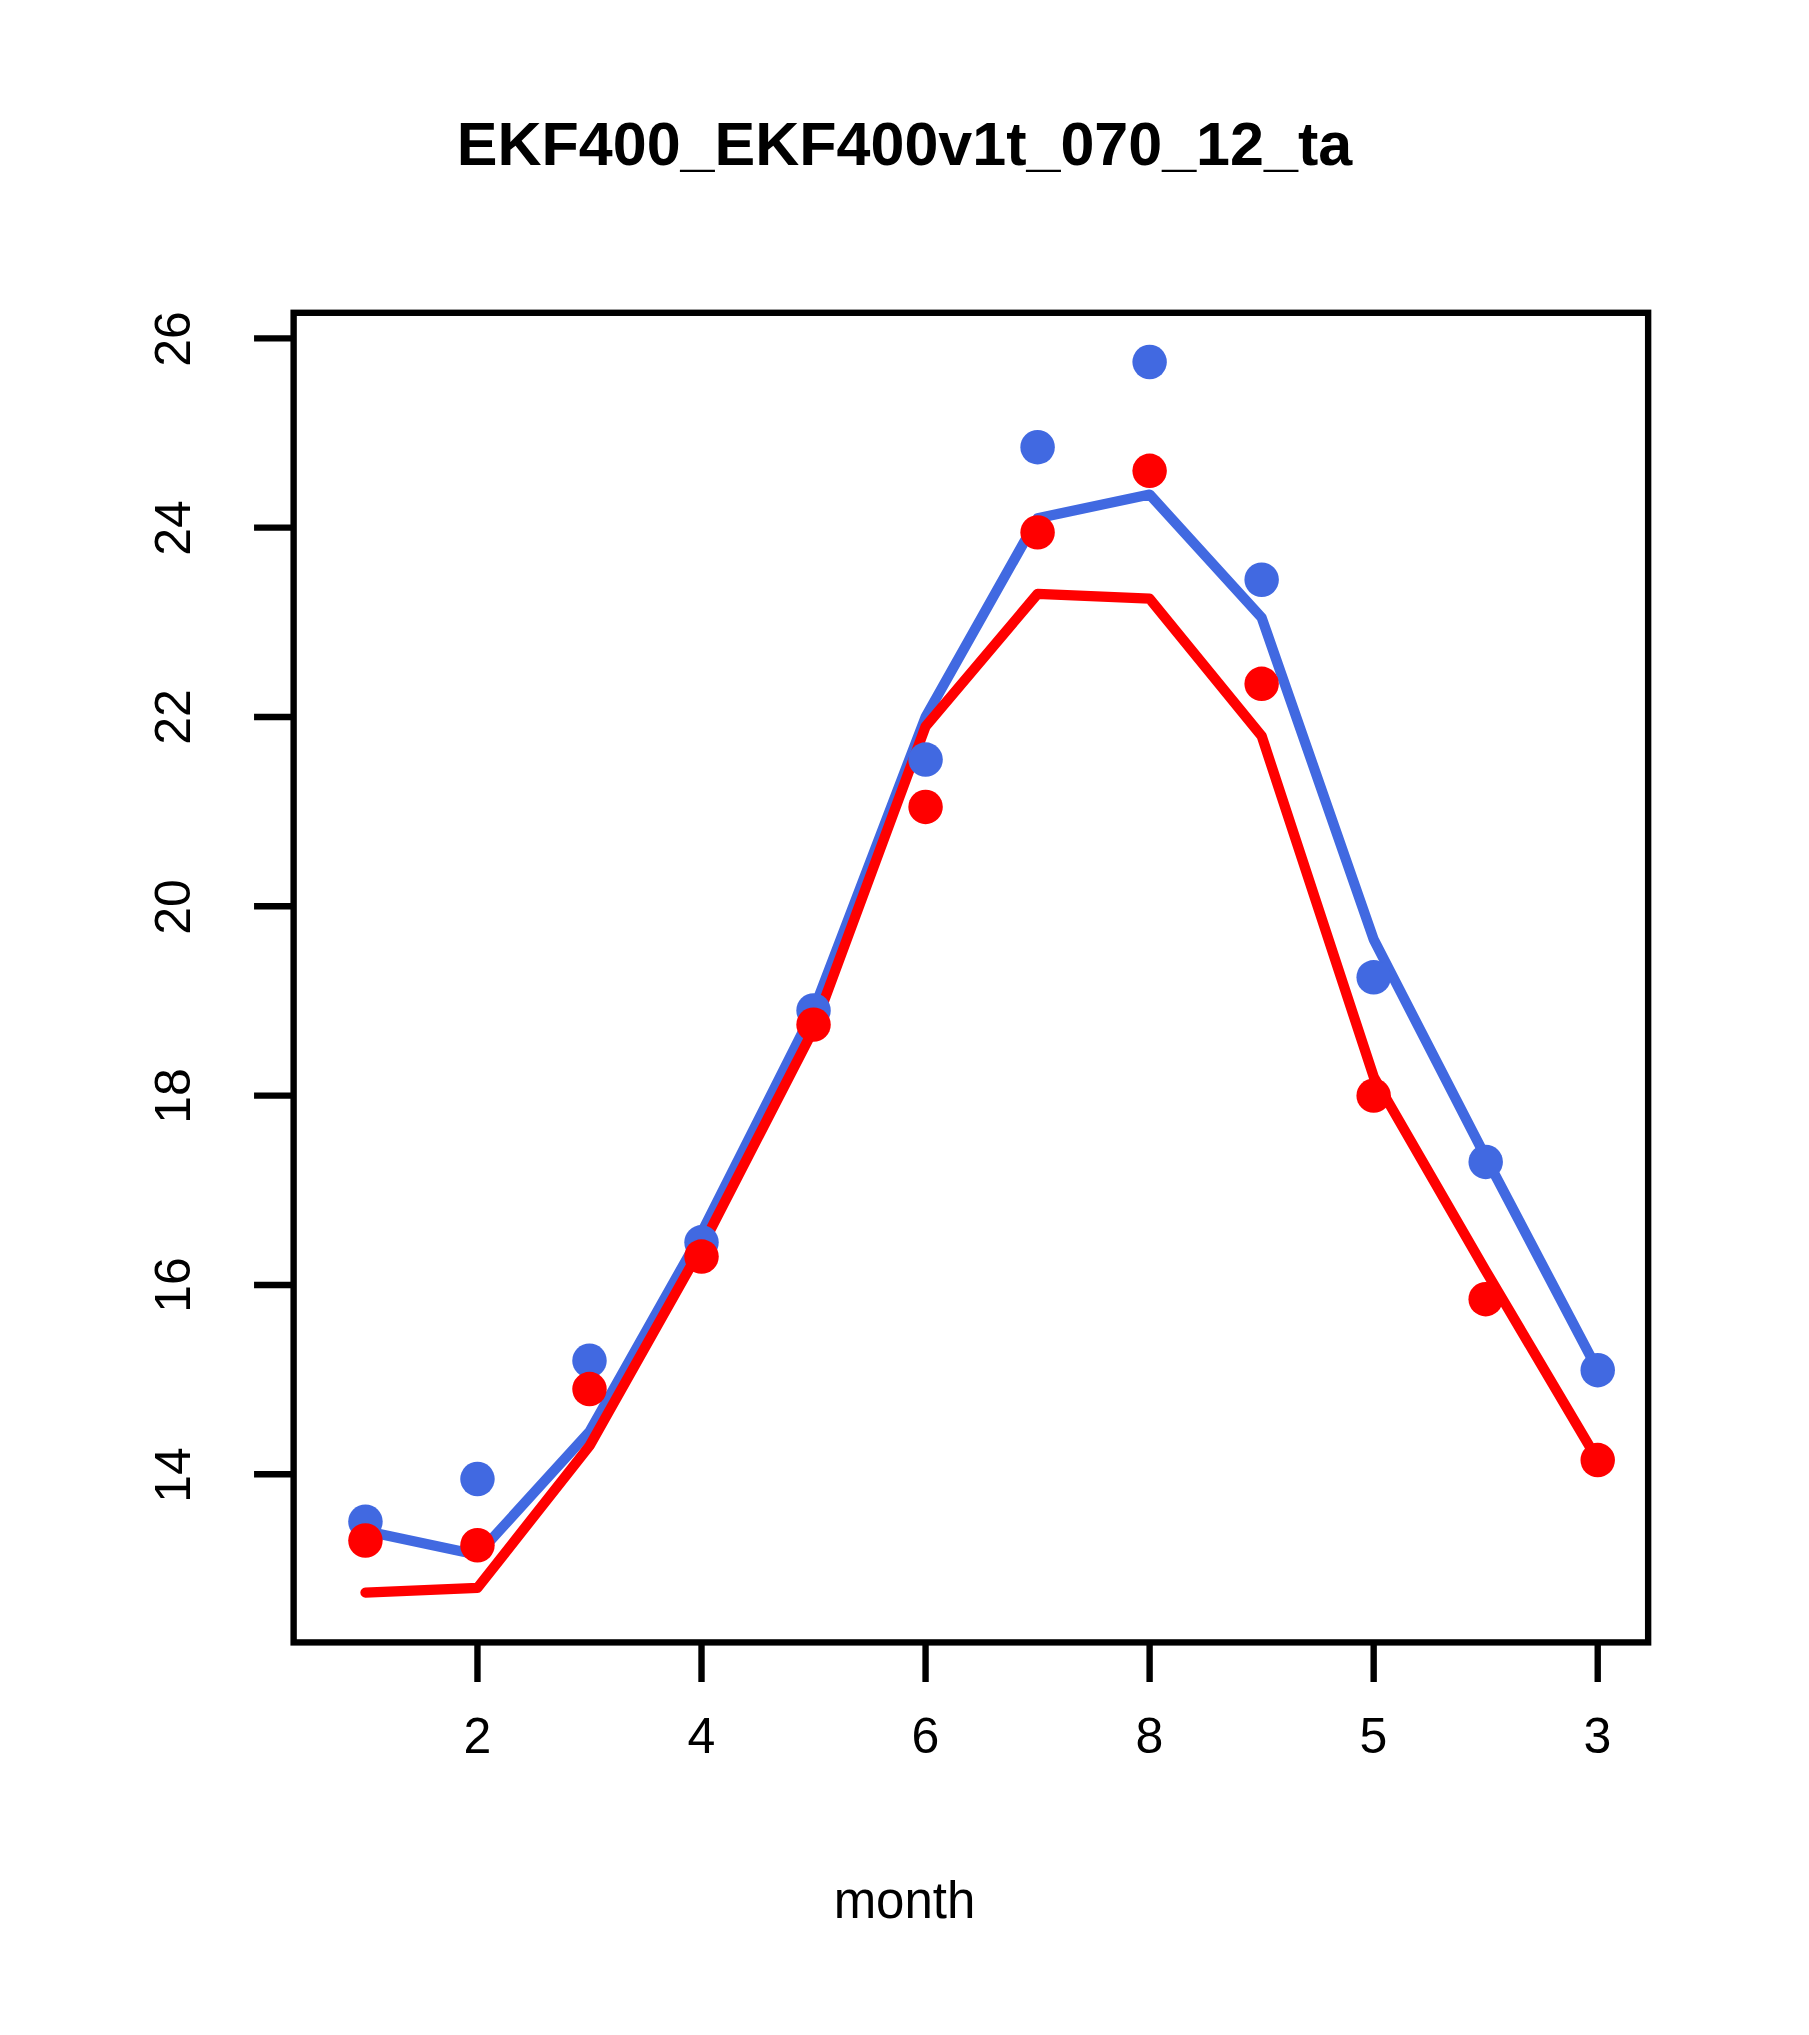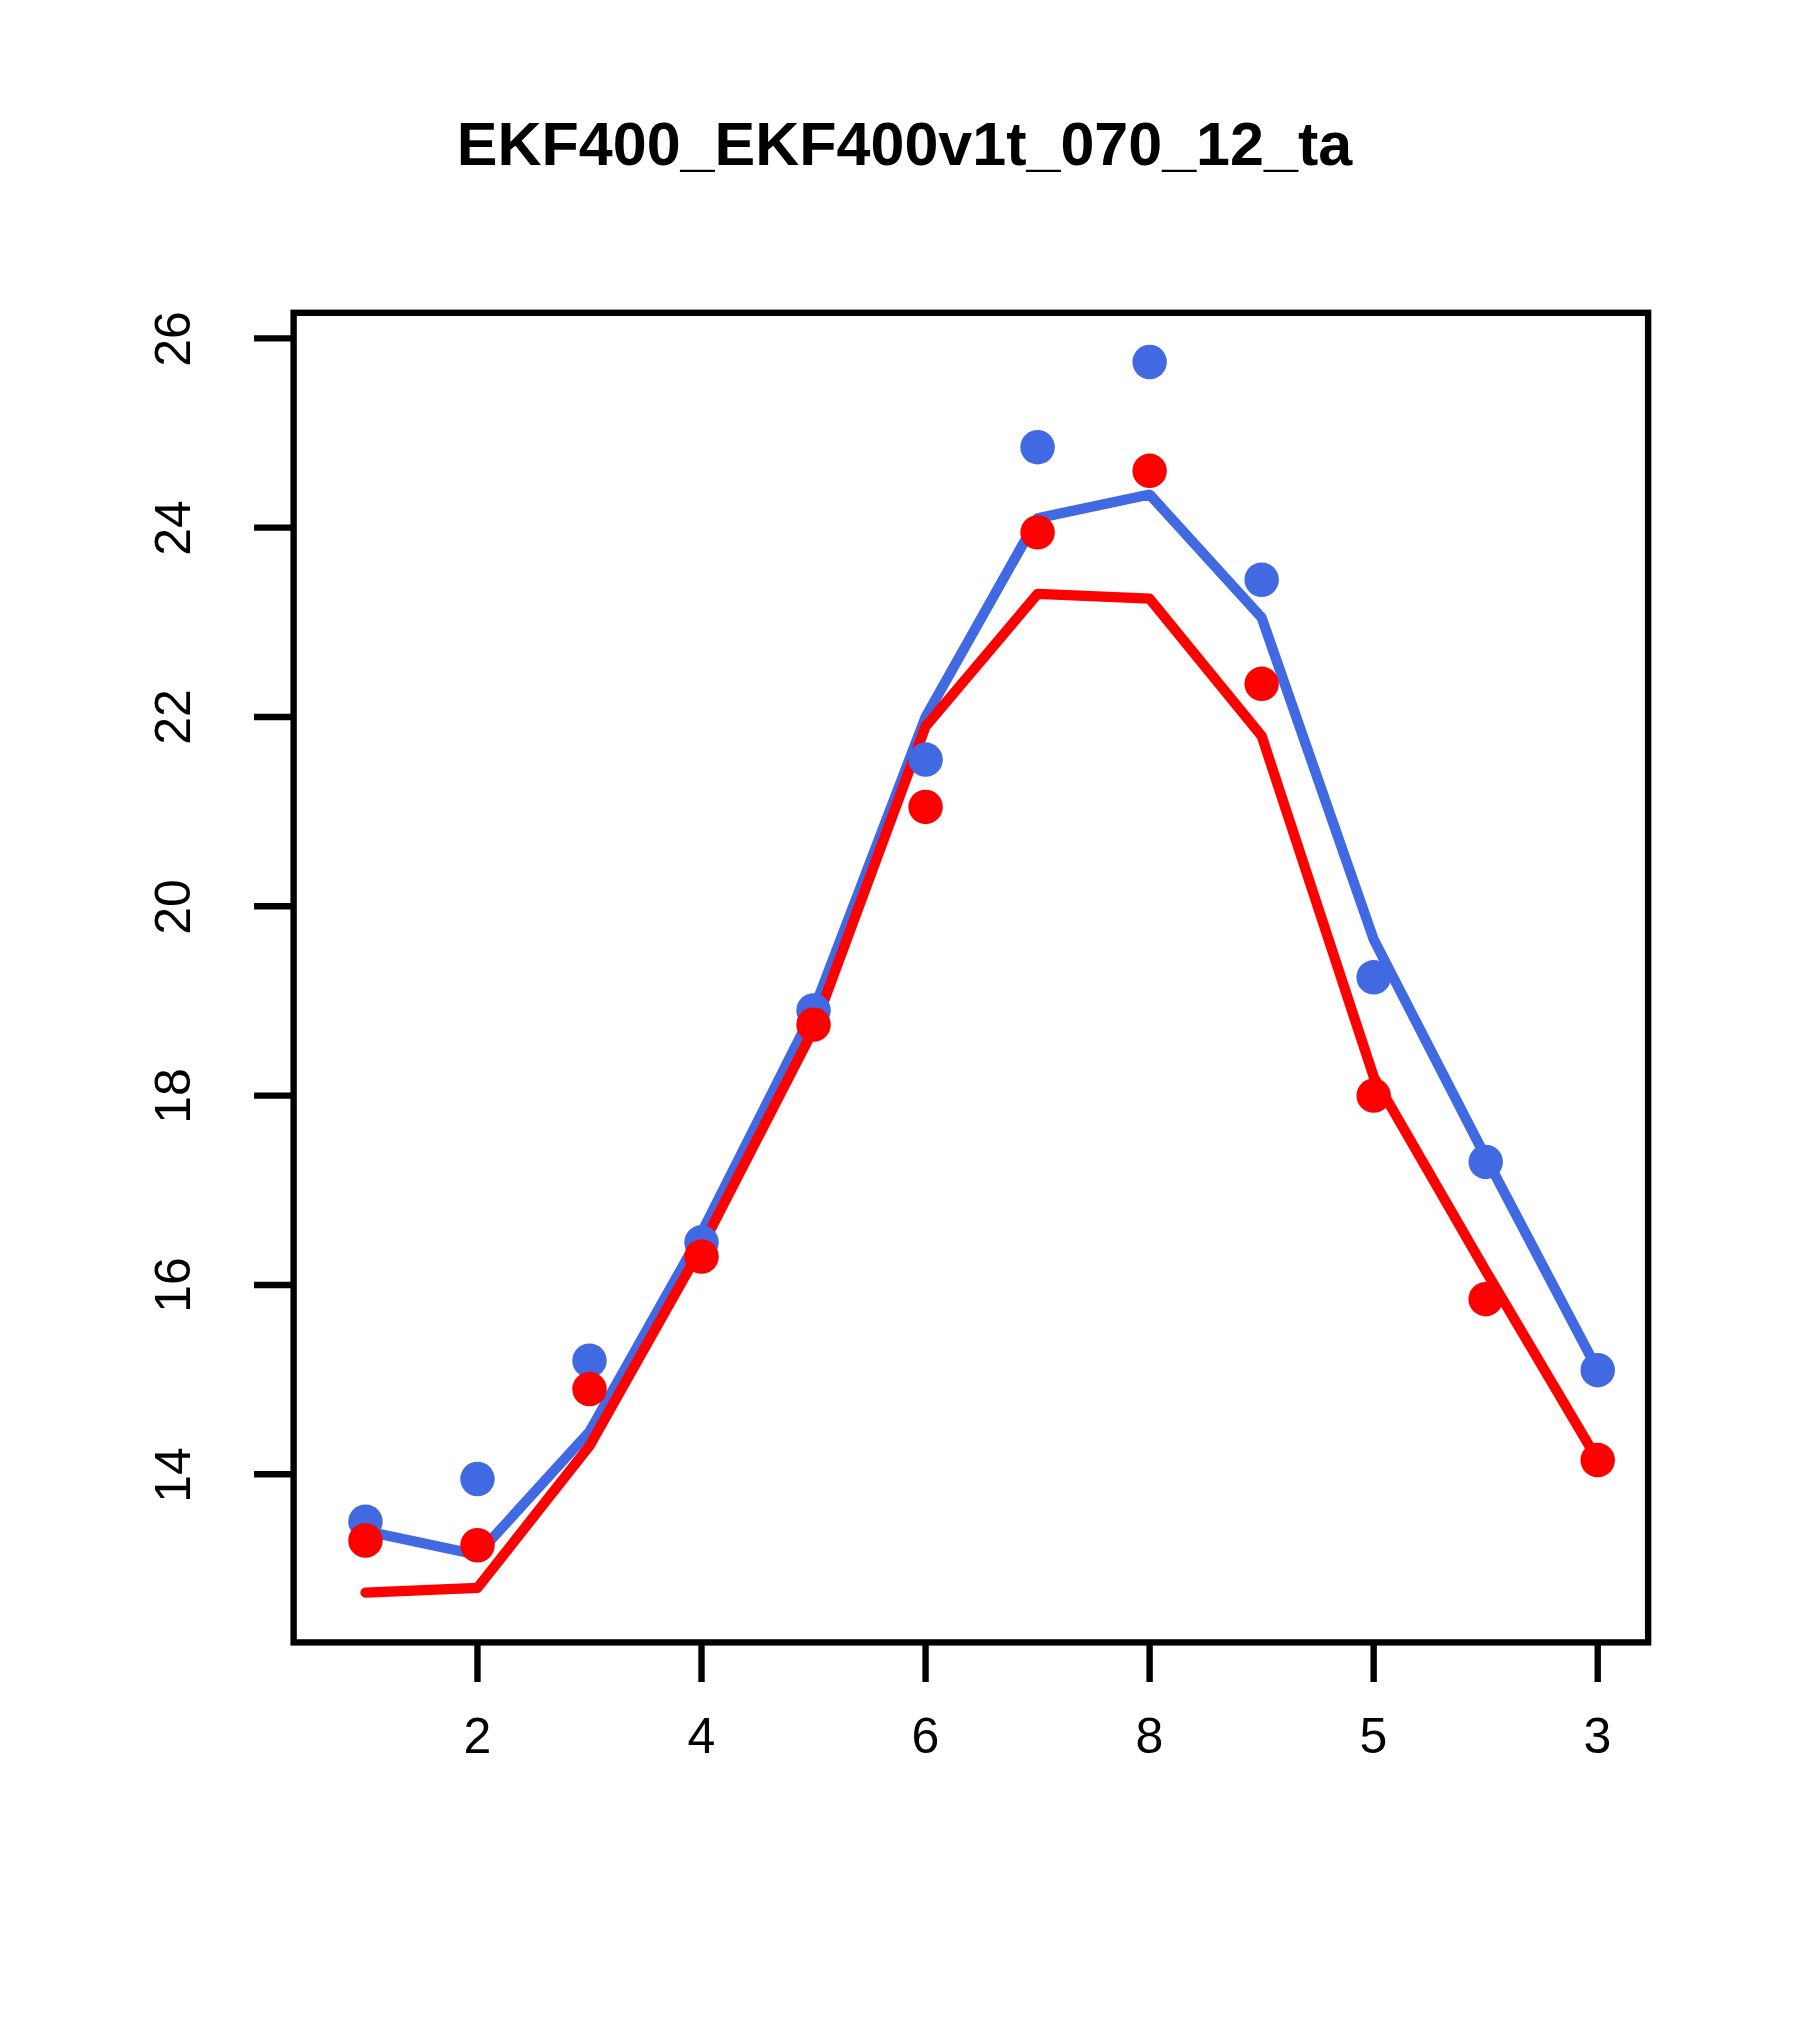--- a/index.html
+++ b/index.html
@@ -135,15 +135,16 @@
     </div>
   <div id="xtick-labels">
       <div class="xtick-label" style="width: 153px; left: 401px; top: 1707px;">2</div>
       <div class="xtick-label" style="width: 153px; left: 625px; top: 1707px;">4</div>
       <div class="xtick-label" style="width: 153px; left: 849px; top: 1707px;">6</div>
       <div class="xtick-label" style="width: 153px; left: 1073px; top: 1707px;">8</div>
       <div class="xtick-label" style="width: 153px; left: 1297px; top: 1707px;">5</div>
       <div class="xtick-label" style="width: 153px; left: 1521px; top: 1707px;">3</div>
     </div>
 
+  <div id="xlabel">month</div>
 
 </div>
 
 
 </body></html>

